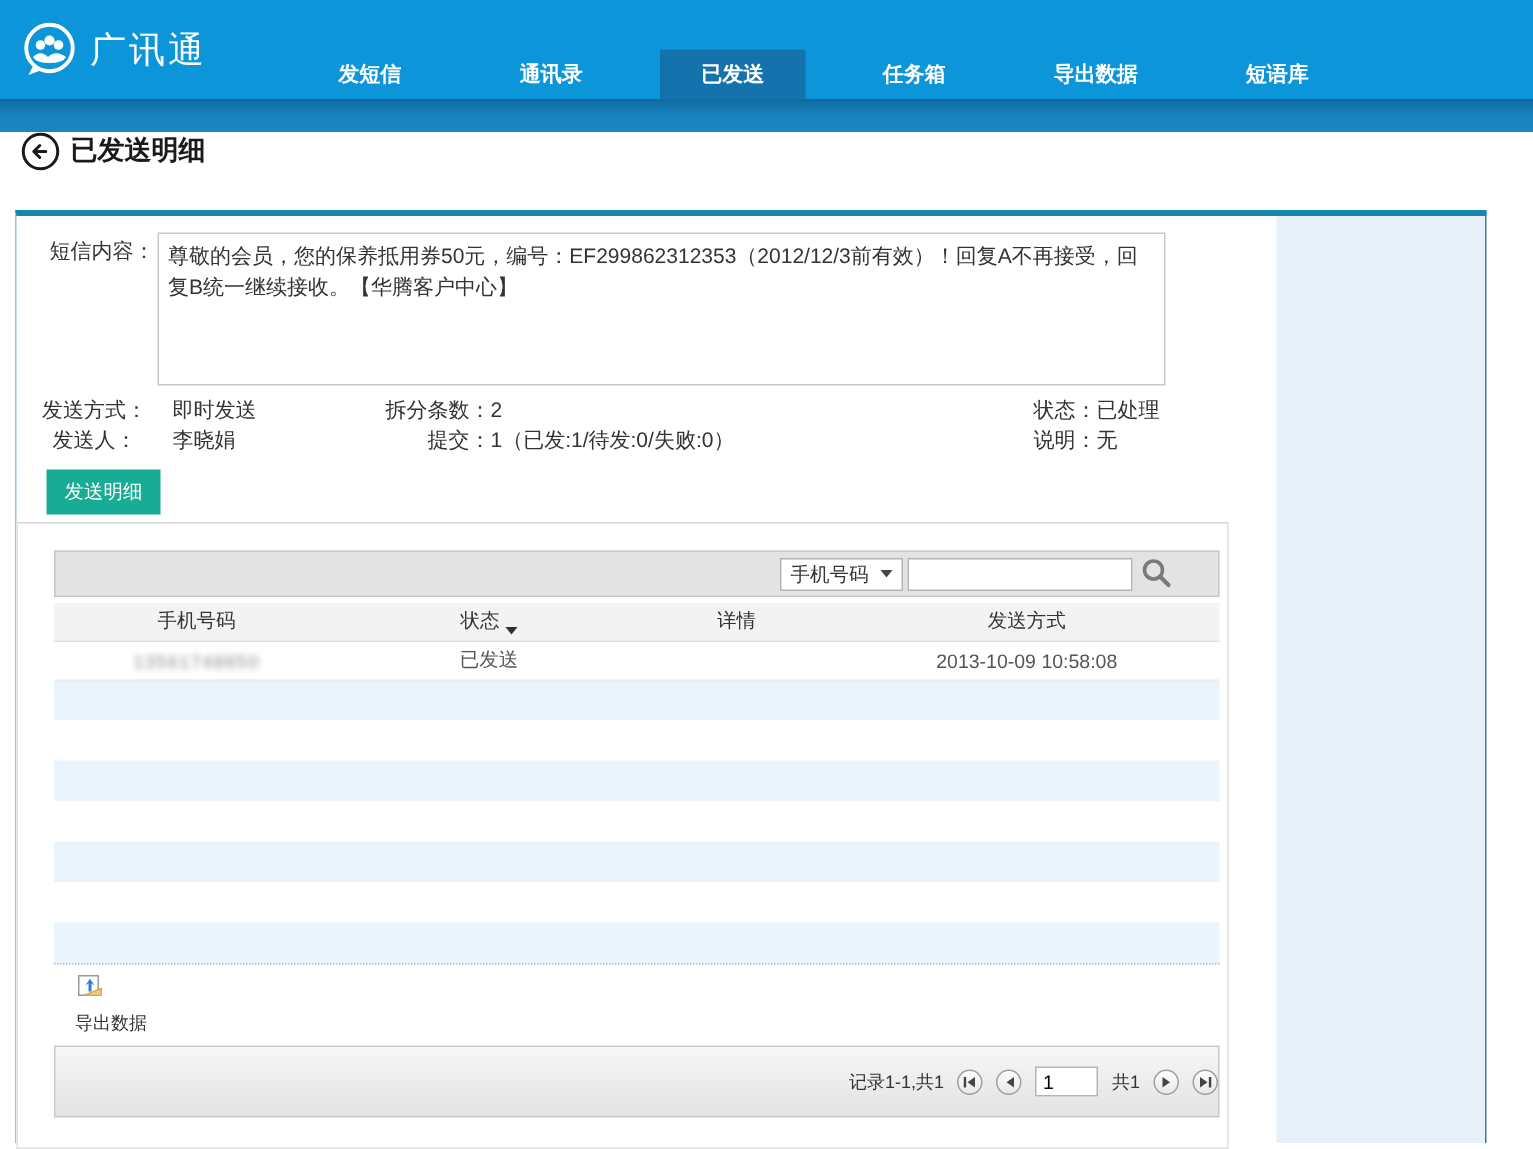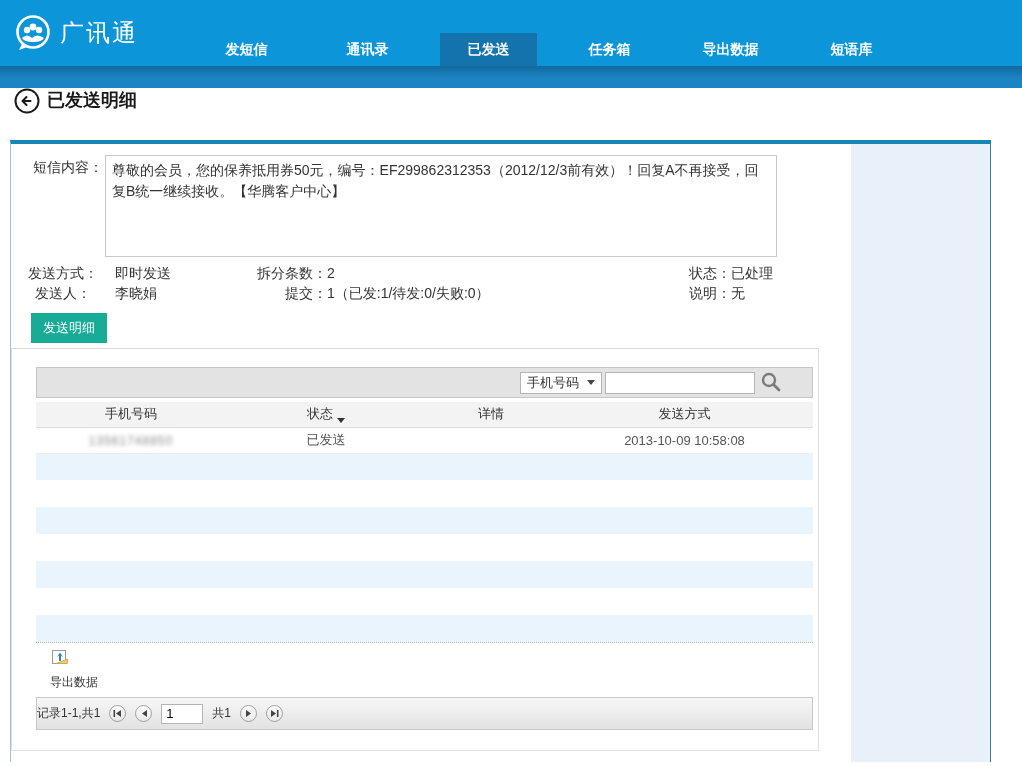--- a/index.html
+++ b/index.html
@@ -73,23 +73,23 @@
   .phone-blur { filter:blur(2px); color:#8a8a8a; font-size:12px; letter-spacing:1px; }
   tr.empty td { height:27px; }
   tr.r-blue { background:#e9f4fd; }
   tr.r-white { background:#fff; }
 
   .export-block { width:777px; border-top:1px dotted #b0b0b0; padding:5px 0 6px 14px; }
   .export-btn { background:none; border:none; cursor:pointer; text-align:left; padding:0; display:block; }
   .export-label { display:block; font-size:12px; color:#333; margin-top:3px;
     font-family:"Liberation Sans","DejaVu Sans",sans-serif; }
 
-  .pager { width:777px; height:33px; background:linear-gradient(180deg,#f7f7f7,#e2e2e2);
-    border:1px solid #c8c8c8; display:flex; align-items:center; 
-    gap:9px; padding-right:40px; font-size:12px; color:#333; }
+  .pager { width:777px; height:48px; background:linear-gradient(180deg,#f7f7f7,#e2e2e2);
+    border:1px solid #c8c8c8; display:flex; align-items:center; justify-content:flex-end;
+    gap:9px; font-size:12px; color:#333; }
   .pg-btn { width:17px; height:17px; border-radius:50%; border:1px solid #9f9f9f;
     background:linear-gradient(180deg,#fdfdfd,#e8e8e8); cursor:pointer; padding:0;
     display:flex; align-items:center; justify-content:center; }
   .page-input { width:42px; height:20px; border:1px solid #b5b5b5; font-size:13px; padding:0 4px; outline:none; }
 </style>
 </head>
 <body>
 
 <div class="header">
   <div class="header-top">

